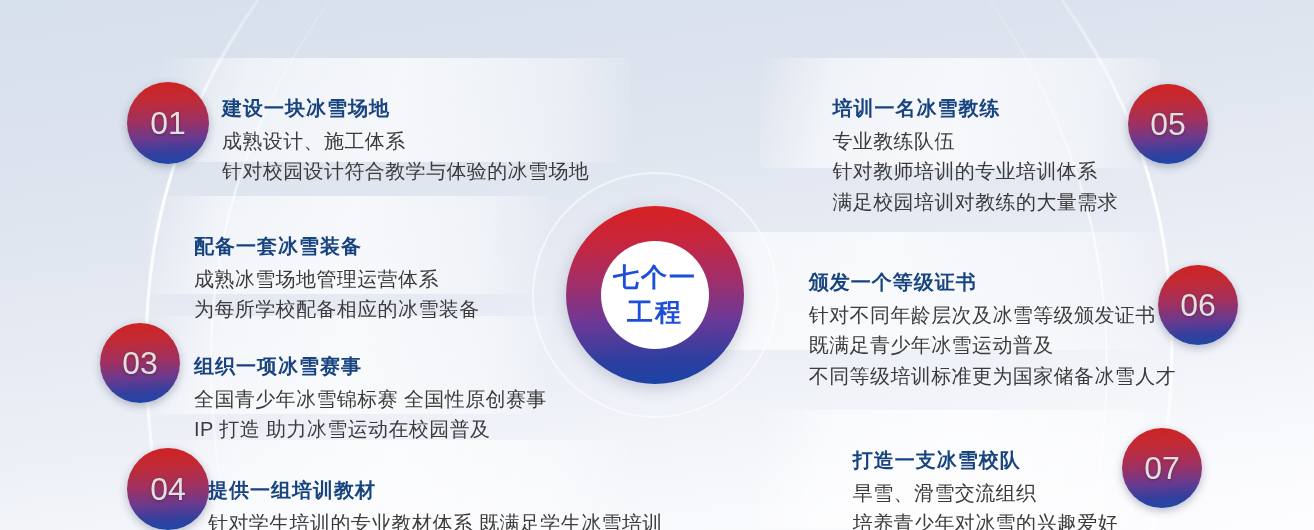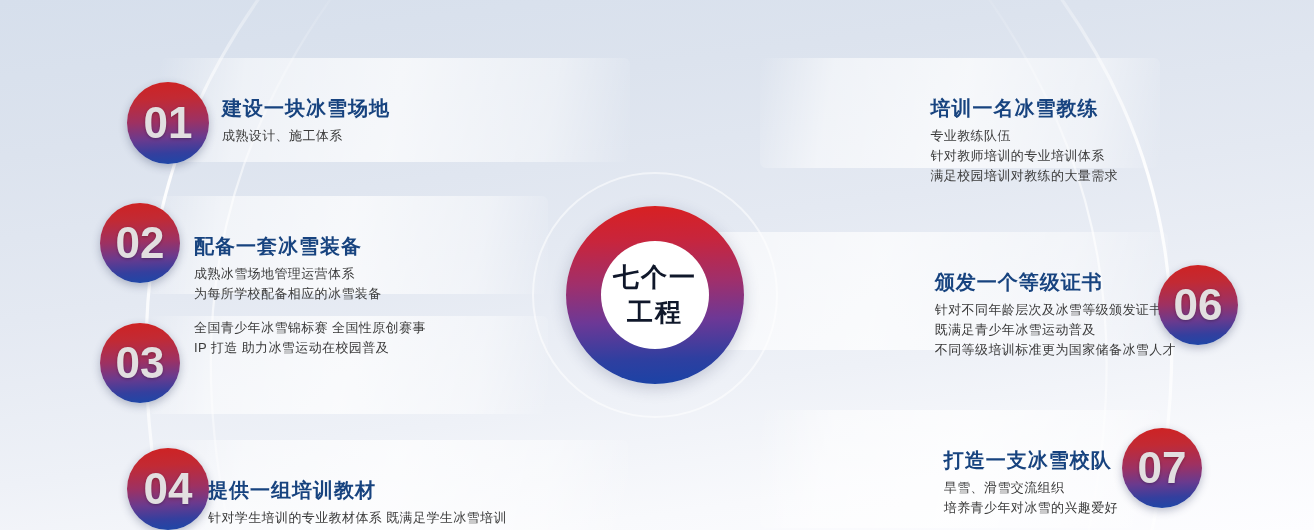--- a/index.html
+++ b/index.html
@@ -60,22 +60,22 @@
                 #6a3a8e 68%,
                 #343f9e 85%,
                 #1b48a8 100%);
     box-shadow: 0 3px 9px rgba(40,50,90,0.30);
     display: flex;
     align-items: center;
     justify-content: center;
     z-index: 5;
   }
   .badge-num {
-    font-size: 44px;
-    font-weight: bold;
+    font-size: 32px;
+    font-weight: normal;
     color: #e2dfe0;
     letter-spacing: 0px;
     text-shadow: 0 1px 3px rgba(0,0,0,0.28);
     line-height: 1;
     user-select: none;
   }
 
   
   .item {
     position: absolute;
@@ -85,21 +85,21 @@
     font-size: 20px;
     font-weight: bold;
     color: #17437f;
     letter-spacing: 1px;
     line-height: 1.25;
     margin-bottom: 5px;
     white-space: nowrap;
     margin-top: 36px;
   }
   .item-line {
-    font-size: 13px;
+    font-size: 20px;
     color: #3b3b3b;
     line-height: 1.52;
     letter-spacing: 0.4px;
     white-space: nowrap;
   }
   .left-item { text-align: left; }
   .right-item { text-align: left; }
 
   
   #center-emblem {
@@ -128,21 +128,21 @@
     border-radius: 50%;
     background: #ffffff;
     display: flex;
     flex-direction: column;
     align-items: center;
     justify-content: center;
   }
   .center-line {
     font-size: 26px;
     font-weight: bold;
-    color: #0f172a;
+    color: #1d4ed8;
     letter-spacing: 2px;
     line-height: 1.34;
     white-space: nowrap;
   }
 </style>
 </head>
 <body>
 
 <div id="infographic">
 
@@ -180,55 +180,57 @@
   <div class="panel" style="left:148px; top:196px; width:400px; height:98px;"></div>
   <div class="panel" style="left:148px; top:316px; width:400px; height:98px;"></div>
   <div class="panel" style="left:158px; top:440px; width:470px; height:94px;"></div>
   <div class="panel" style="left:760px; top:58px; width:400px; height:110px;"></div>
   <div class="panel" style="left:588px; top:232px; width:580px; height:118px;"></div>
   <div class="panel" style="left:760px; top:410px; width:400px; height:118px;"></div>
 
   <div class="badge" style="left:127px; top:82px; width:82px; height:82px;">
     <span class="badge-num">01</span>
   </div>
-  <div class="badge" style="left:100px; top:203px; width:80px; height:80px;">
-    <span class="badge-num">02</span>
-  </div>
   <div class="badge" style="left:100px; top:323px; width:80px; height:80px;">
     <span class="badge-num">03</span>
   </div>
   <div class="badge" style="left:127px; top:448px; width:82px; height:82px;">
     <span class="badge-num">04</span>
+  </div>
+  <div class="badge" style="left:1128px; top:84px; width:80px; height:80px;">
+    <span class="badge-num">05</span>
   </div>
   <div class="badge" style="left:1158px; top:265px; width:80px; height:80px;">
     <span class="badge-num">06</span>
   </div>
   <div class="badge" style="left:1122px; top:428px; width:80px; height:80px;">
     <span class="badge-num">07</span>
   </div>
 
   <div id="center-emblem">
     <div id="center-inner">
       <div class="center-line">七个一</div>
       <div class="center-line">工程</div>
     </div>
   </div>
 
   <div class="item left-item" style="left:222px; top:60px;">
     <div class="item-title">建设一块冰雪场地</div>
     <div class="item-line">成熟设计、施工体系</div>
+    <div class="item-line">针对校园设计符合教学与体验的冰雪场地</div>
   </div>
 
   <div class="item left-item" style="left:194px; top:198px;">
     <div class="item-title">配备一套冰雪装备</div>
     <div class="item-line">成熟冰雪场地管理运营体系</div>
     <div class="item-line">为每所学校配备相应的冰雪装备</div>
   </div>
 
   <div class="item left-item" style="left:194px; top:318px;">
+    <div class="item-title">组织一项冰雪赛事</div>
     <div class="item-line">全国青少年冰雪锦标赛 全国性原创赛事</div>
     <div class="item-line">IP 打造 助力冰雪运动在校园普及</div>
   </div>
 
   <div class="item left-item" style="left:208px; top:442px;">
     <div class="item-title">提供一组培训教材</div>
     <div class="item-line">针对学生培训的专业教材体系 既满足学生冰雪培训</div>
   </div>
 
   <div class="item right-item" style="right:196px; top:60px;">

